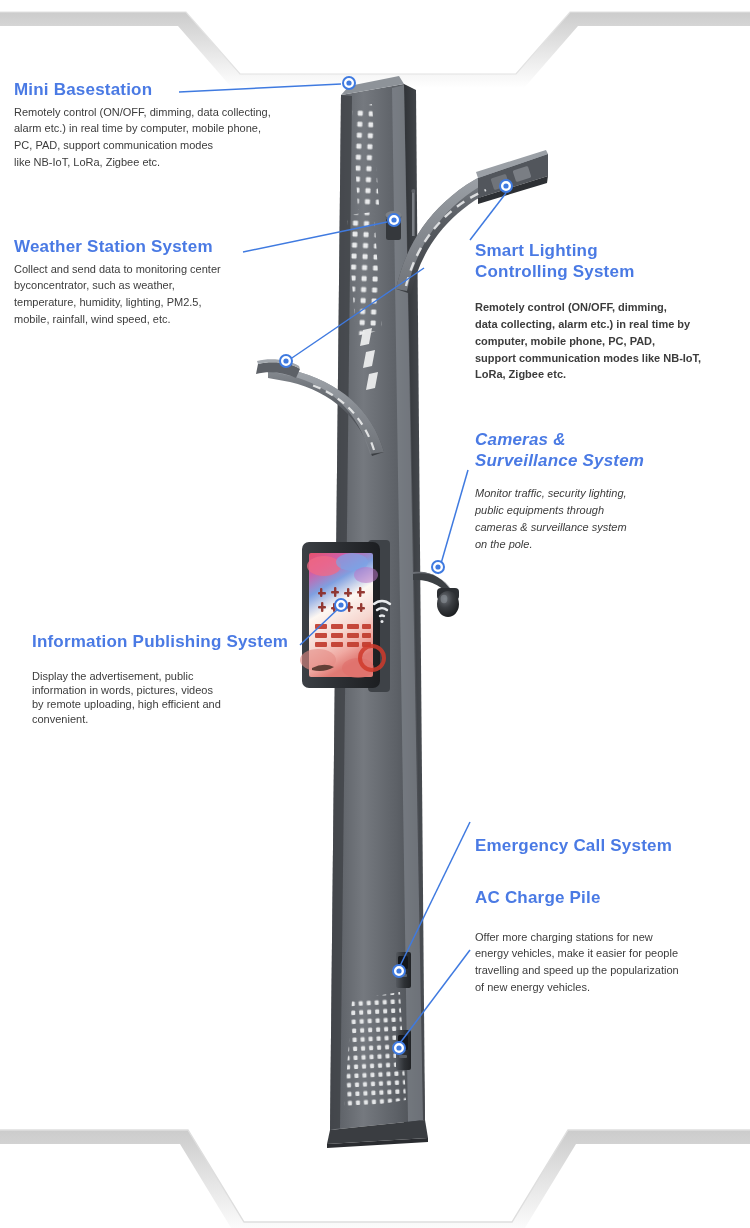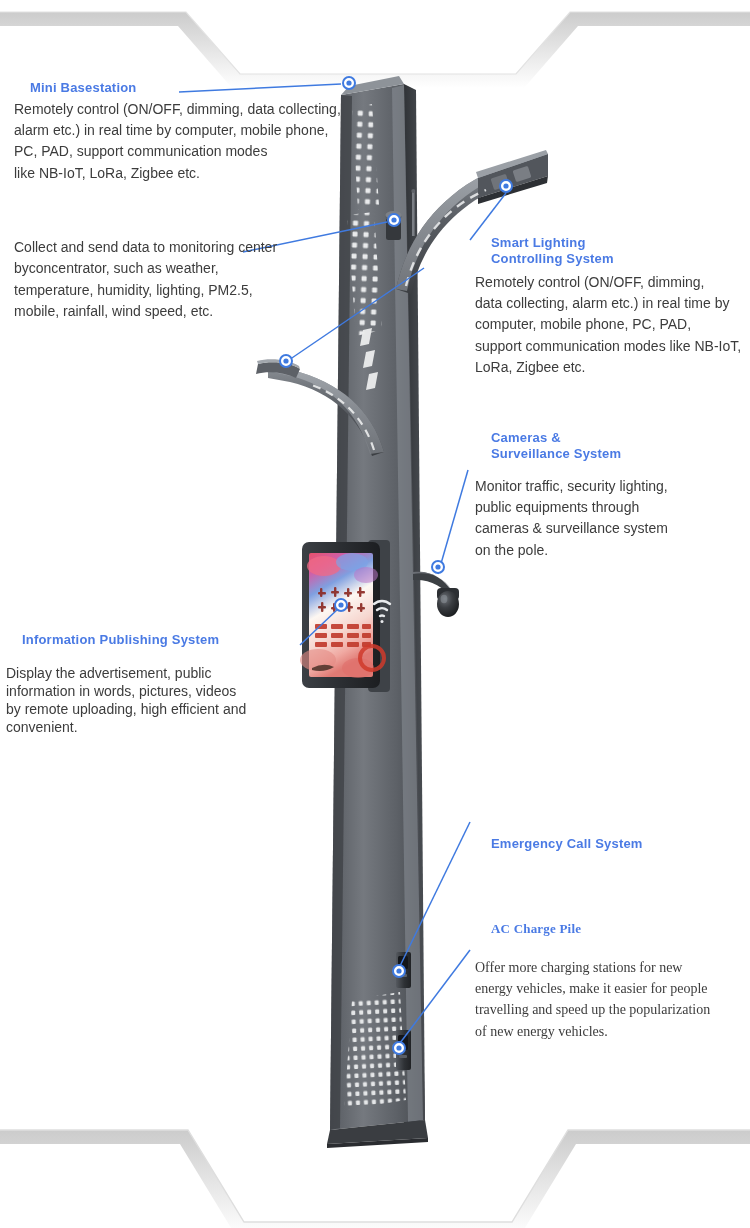--- a/index.html
+++ b/index.html
@@ -14,32 +14,32 @@
 
   
   .bg-layer{position:absolute;left:0;top:0;width:750px;height:1228px;pointer-events:none;}
 
   
   .illo{position:absolute;left:0;top:0;width:750px;height:1228px;}
 
   
   .callout{position:absolute;}
   .callout h3{
-    margin:0 0 3px 16px;
+    margin:0 0 3px 0;
     color:#4a7ae4;
-    font-size:13px;
+    font-size:17px;
     font-weight:bold;
     letter-spacing:.2px;
     line-height:1.22;
     white-space:pre-line;
   }
   .callout p{
     margin:0;
     color:#3c3c3c;
-    font-size:14px;
+    font-size:11px;
     line-height:1.52;
     white-space:pre-line;
   }
   .callout.tight p{line-height:1.30;margin-top:16px;}
 
   
   .leaders{position:absolute;left:0;top:0;width:750px;height:1228px;pointer-events:none;}
 </style>
 </head>
 <body>
@@ -344,58 +344,59 @@
 
   <div class="callout" style="left:14px; top:80px; width:330px;">
     <h3>Mini Basestation</h3>
     <p>Remotely control (ON/OFF, dimming, data collecting,
 alarm etc.) in real time by computer, mobile phone,
 PC, PAD, support communication modes
 like NB-IoT, LoRa, Zigbee etc.</p>
   </div>
 
   <div class="callout" style="left:14px; top:237px; width:320px;">
+    <h3>Weather Station System</h3>
     <p>Collect and send data to monitoring center
 byconcentrator, such as weather,
 temperature, humidity, lighting, PM2.5,
 mobile, rainfall, wind speed, etc.</p>
   </div>
 
-  <div class="callout" style="left:475px; top:235px; width:268px;">
+  <div class="callout" style="left:475px; top:241px; width:268px;">
     <h3>Smart Lighting
 Controlling System</h3>
-    <p style="margin-top:5px;">Remotely control (ON/OFF, dimming,
+    <p style="margin-top:17px;font-weight:bold;">Remotely control (ON/OFF, dimming,
 data collecting, alarm etc.) in real time by
 computer, mobile phone, PC, PAD,
 support communication modes like NB-IoT,
 LoRa, Zigbee etc.</p>
   </div>
 
-  <div class="callout" style="left:475px; top:430px; width:262px;">
+  <div class="callout" style="left:475px; top:430px; width:262px;font-style:italic;">
     <h3>Cameras &amp;
 Surveillance System</h3>
     <p style="margin-top:14px;">Monitor traffic, security lighting,
 public equipments through
 cameras &amp; surveillance system
 on the pole.</p>
   </div>
 
-  <div class="callout tight" style="left:6px; top:632px; width:288px;">
+  <div class="callout tight" style="left:32px; top:632px; width:288px;">
     <h3>Information Publishing System</h3>
     <p>Display the advertisement, public
 information in words, pictures, videos
 by remote uploading, high efficient and
 convenient.</p>
   </div>
 
   <div class="callout" style="left:475px; top:836px; width:262px;">
     <h3>Emergency Call System</h3>
   </div>
 
-  <div class="callout" style="left:475px; top:921px; width:268px;font-family:Liberation Serif, serif;">
+  <div class="callout" style="left:475px; top:888px; width:268px;">
     <h3>AC Charge Pile</h3>
     <p style="margin-top:20px;">Offer more charging stations for new
 energy vehicles, make it easier for people
 travelling and speed up the popularization
 of new energy vehicles.</p>
   </div>
 
 </div>
 
 </body></html>

